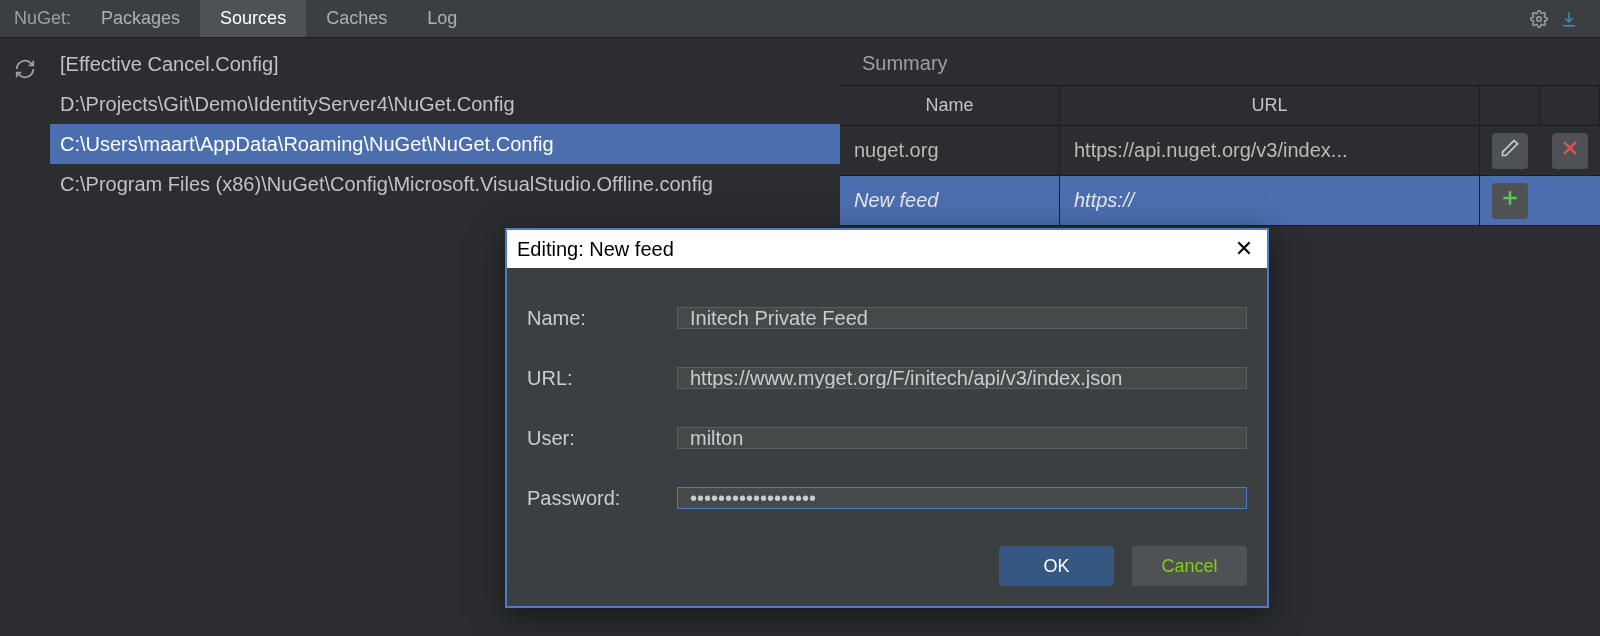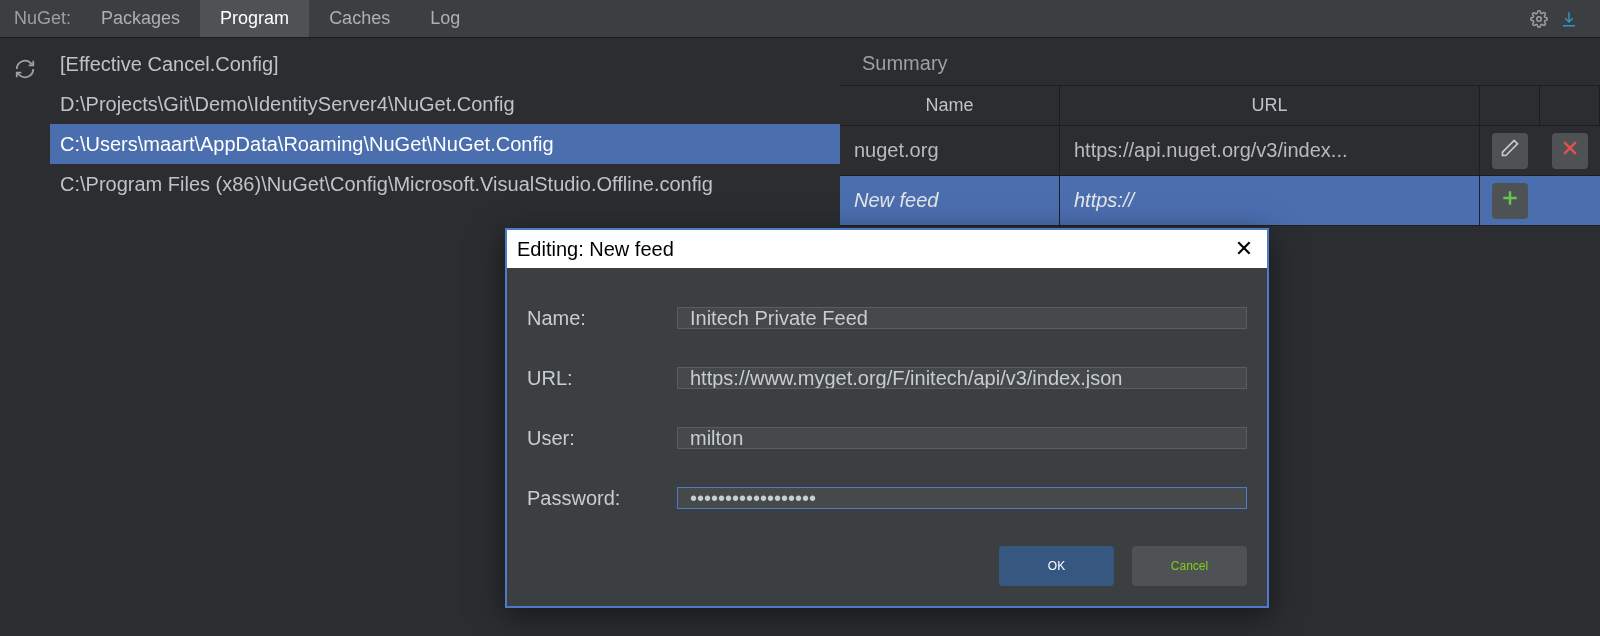--- a/index.html
+++ b/index.html
@@ -193,35 +193,35 @@
   }
   .form-input.focused { border-color: #4e7ac7; }
   .dialog-buttons {
     display: flex; justify-content: flex-end; gap: 18px;
     padding: 18px 20px 20px 20px;
   }
   .btn {
     min-width: 115px; height: 40px;
     border-radius: 4px;
     border: none;
-    font-size: 12px;
+    font-size: 18px;
     cursor: pointer;
   }
   .btn-primary { background: #365880; color: #ffffff; }
   .btn-default { background: #4e5254; color: #84cc16; }
 
   input { font-family: inherit; }
 </style>
 </head>
 <body>
 
 <div class="toolbar">
   <div class="toolbar-label">NuGet:</div>
   <div class="toolbar-tab">Packages</div>
-  <div class="toolbar-tab active">Program</div>
+  <div class="toolbar-tab active">Sources</div>
   <div class="toolbar-tab">Caches</div>
   <div class="toolbar-tab">Log</div>
   <div class="toolbar-spacer"></div>
   <div class="toolbar-icon-btn">
     <span>
       <svg width="18" height="18" viewBox="0 0 24 24" fill="none" stroke="#9da0a3" stroke-width="2">
         <circle cx="12" cy="12" r="3"></circle>
         <path d="M19.4 15a1.7 1.7 0 0 0 .3 1.8l.1.1a2 2 0 1 1-2.8 2.8l-.1-.1a1.7 1.7 0 0 0-1.8-.3 1.7 1.7 0 0 0-1 1.5V21a2 2 0 1 1-4 0v-.1a1.7 1.7 0 0 0-1-1.5 1.7 1.7 0 0 0-1.8.3l-.1.1a2 2 0 1 1-2.8-2.8l.1-.1a1.7 1.7 0 0 0 .3-1.8 1.7 1.7 0 0 0-1.5-1H3a2 2 0 1 1 0-4h.1a1.7 1.7 0 0 0 1.5-1 1.7 1.7 0 0 0-.3-1.8l-.1-.1a2 2 0 1 1 2.8-2.8l.1.1a1.7 1.7 0 0 0 1.8.3H9a1.7 1.7 0 0 0 1-1.5V3a2 2 0 1 1 4 0v.1a1.7 1.7 0 0 0 1 1.5 1.7 1.7 0 0 0 1.8-.3l.1-.1a2 2 0 1 1 2.8 2.8l-.1.1a1.7 1.7 0 0 0-.3 1.8V9a1.7 1.7 0 0 0 1.5 1H21a2 2 0 1 1 0 4h-.1a1.7 1.7 0 0 0-1.5 1z"></path>
       </svg>
     </span>

